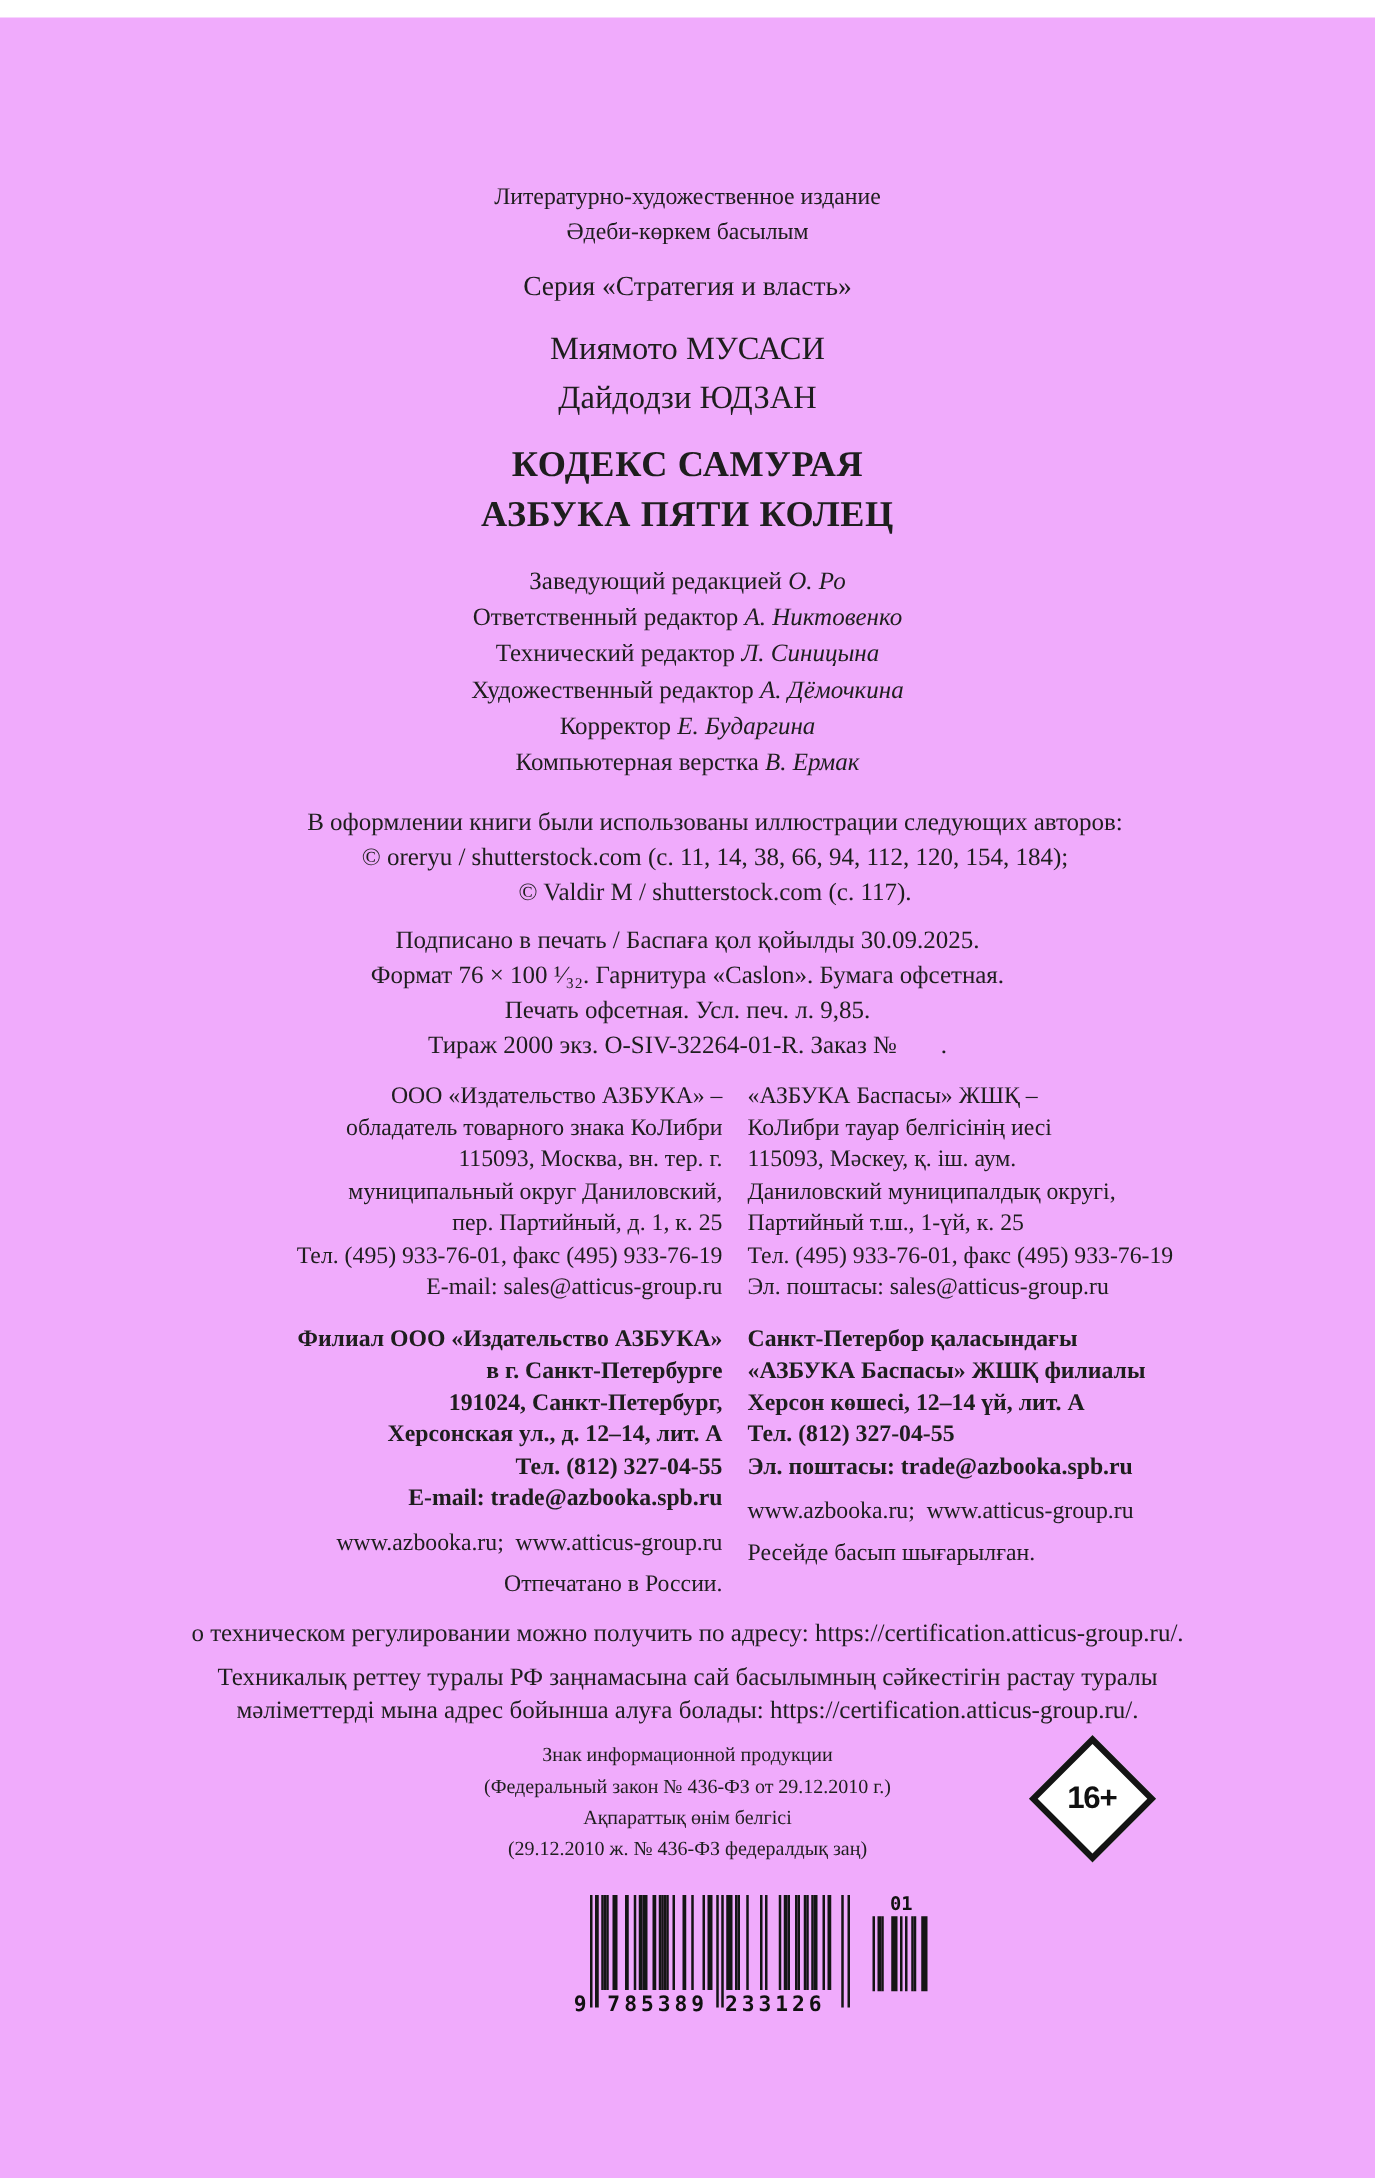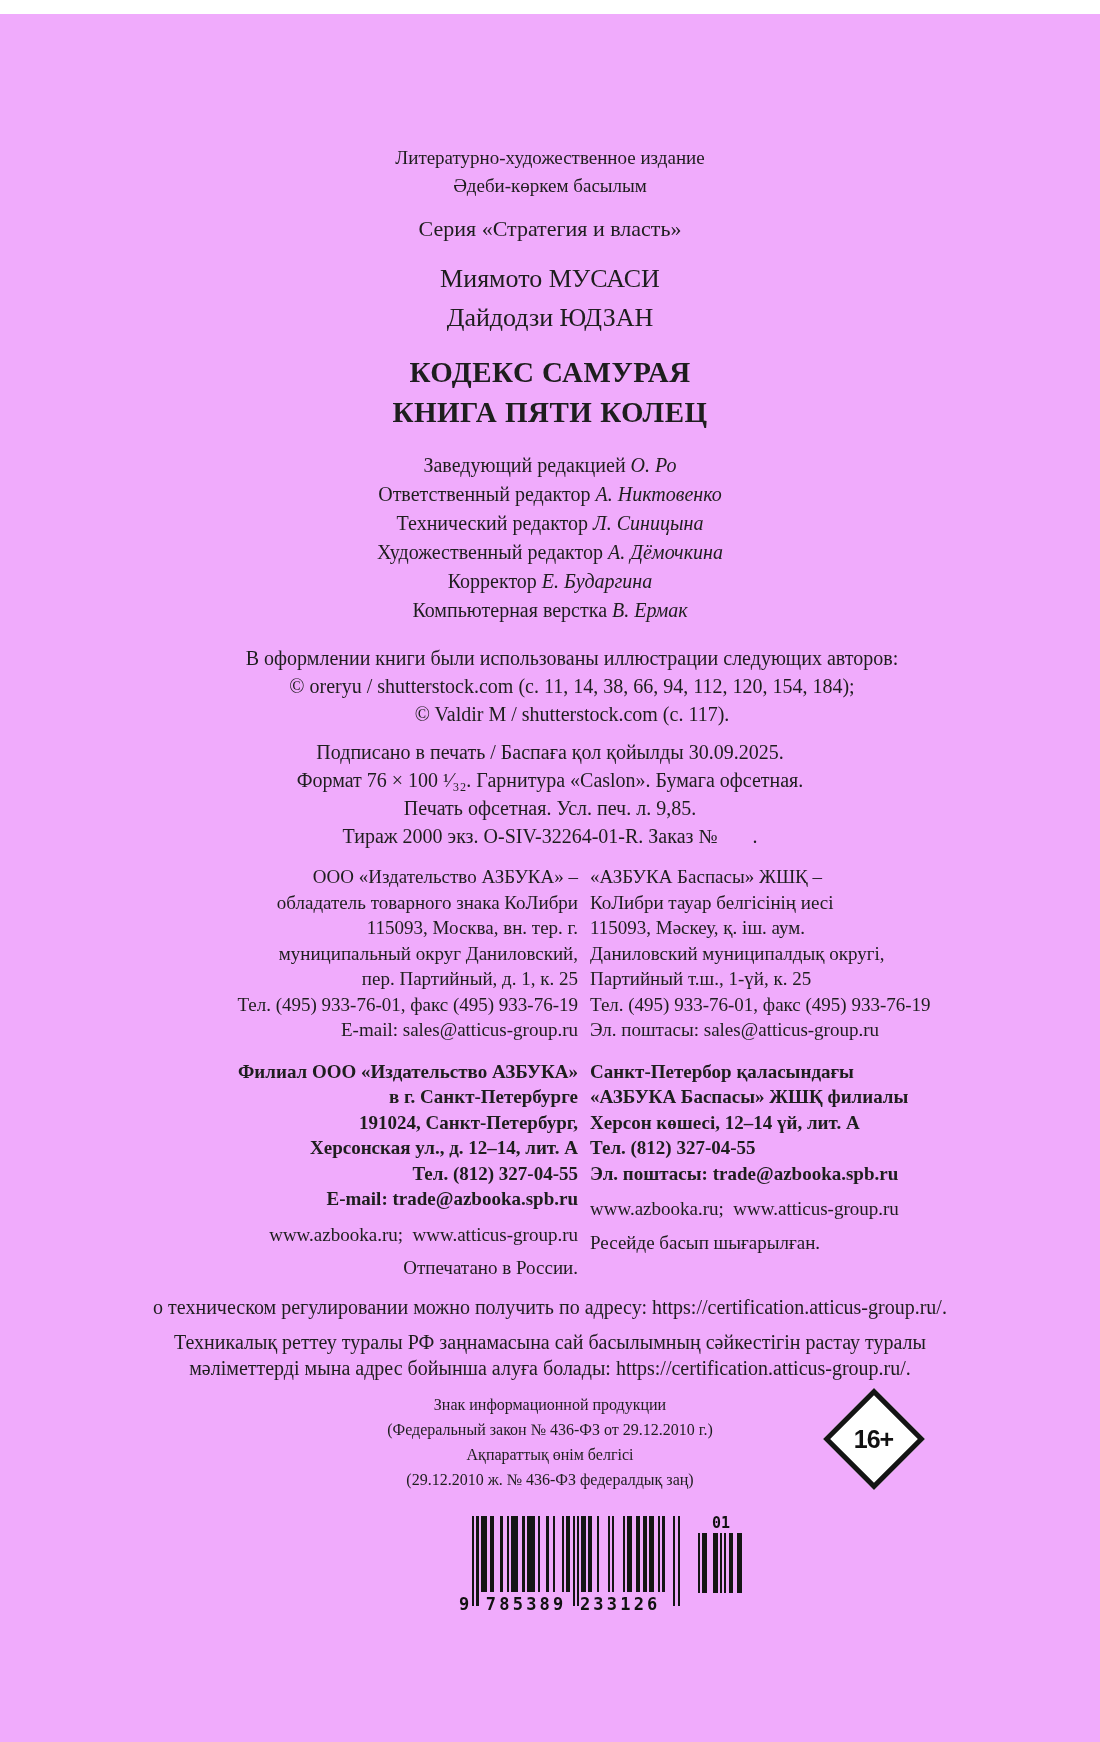--- a/index.html
+++ b/index.html
@@ -19,21 +19,21 @@
   .staff{margin-top:19px;}
   .s-staff{font-size:20px;line-height:29px;}
   .it{font-style:italic;}
   .illustr{margin-top:19px;padding-left:44px;}
   .s-illustr{font-size:20px;line-height:28px;}
   .printinfo{margin-top:10px;}
   .s-print{font-size:20px;line-height:28px;}
   .cols{
     display:flex;width:884px;margin:14px auto 0;gap:12px;
     transform:translateX(24px);
-    font-size:19px;line-height:25.5px;
+    font-size:19px;line-height:25.5px;justify-content:space-between;
   }
   .col-l{width:446px;text-align:right;}
   .col-r{width:418px;text-align:left;}
   .blk2{margin-top:16px;font-weight:bold;}
   .blk-www{margin-top:10px;}
   .blk-printed{margin-top:8px;}
   .cert{margin-top:13px;}
   .s-cert{font-size:20px;line-height:26px;}
   .cert-kz{margin-top:9px;}
   .age{position:relative;margin-top:11px;}
@@ -80,21 +80,21 @@
 
   <p class="s-series">Серия «Стратегия и власть»</p>
 
   <div class="authors">
     <p class="s-author">Миямото МУСАСИ</p>
     <p class="s-author">Дайдодзи ЮДЗАН</p>
   </div>
 
   <div class="title">
     <p class="s-title">КОДЕКС САМУРАЯ</p>
-    <p class="s-title">КНИГА ПЯТИ КОЛЕЦ</p>
+    <p class="s-title">АЗБУКА ПЯТИ КОЛЕЦ</p>
   </div>
 
   <div class="staff">
     <p class="s-staff"><span>Заведующий редакцией</span> <span class="it">О. Ро</span></p>
     <p class="s-staff"><span>Ответственный редактор</span> <span class="it">А. Никтовенко</span></p>
     <p class="s-staff"><span>Технический редактор</span> <span class="it">Л. Синицына</span></p>
     <p class="s-staff"><span>Художественный редактор</span> <span class="it">А. Дёмочкина</span></p>
     <p class="s-staff"><span>Корректор</span> <span class="it">Е. Бударгина</span></p>
     <p class="s-staff"><span>Компьютерная верстка</span> <span class="it">В. Ермак</span></p>
   </div>

